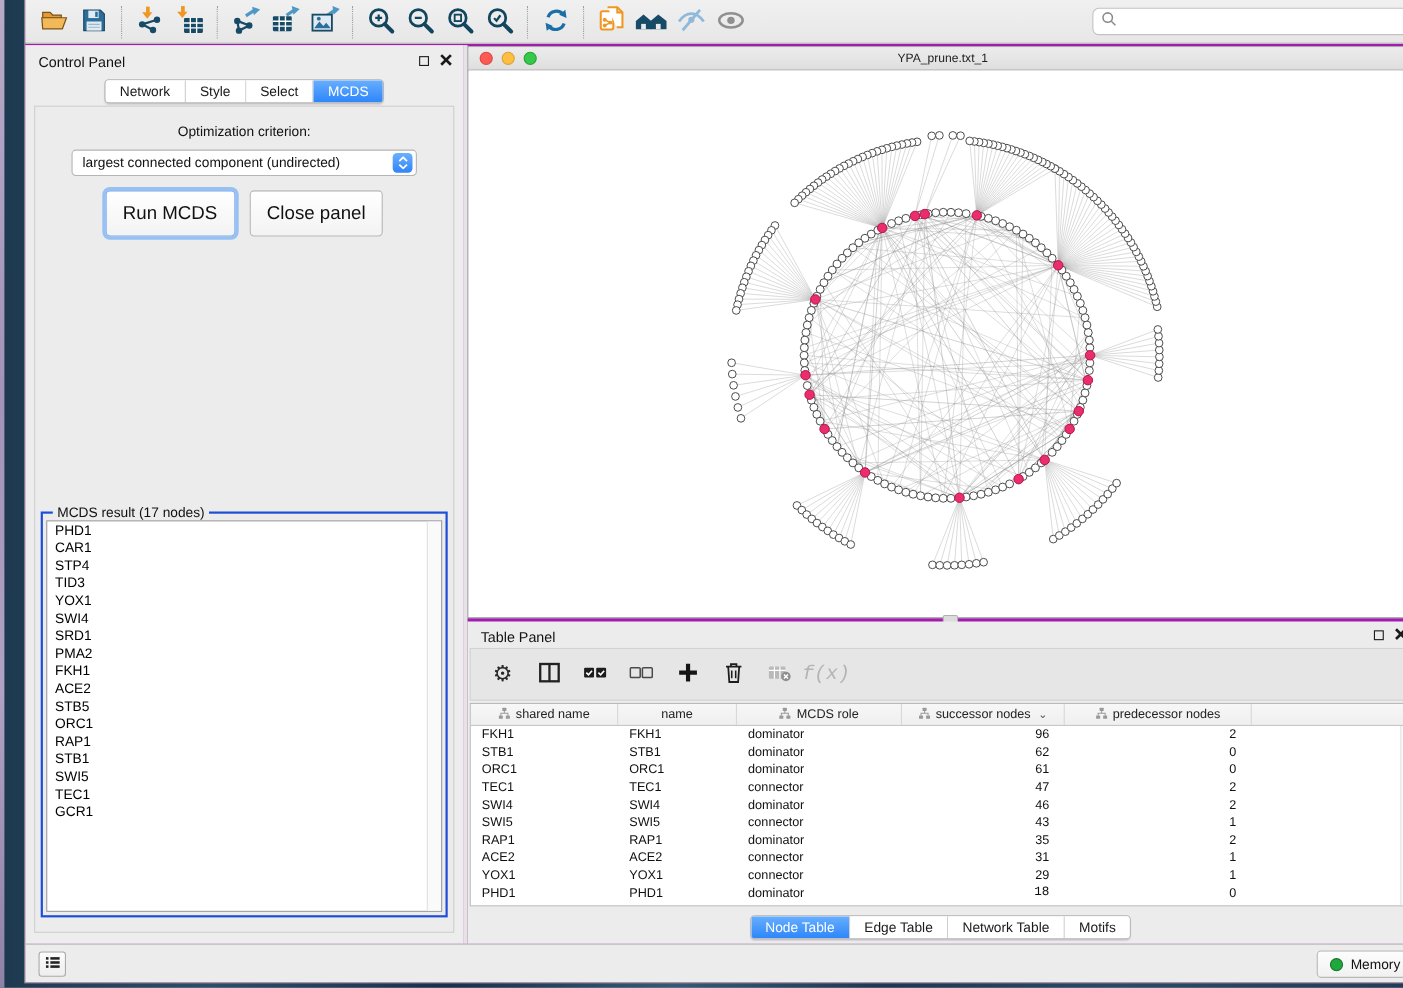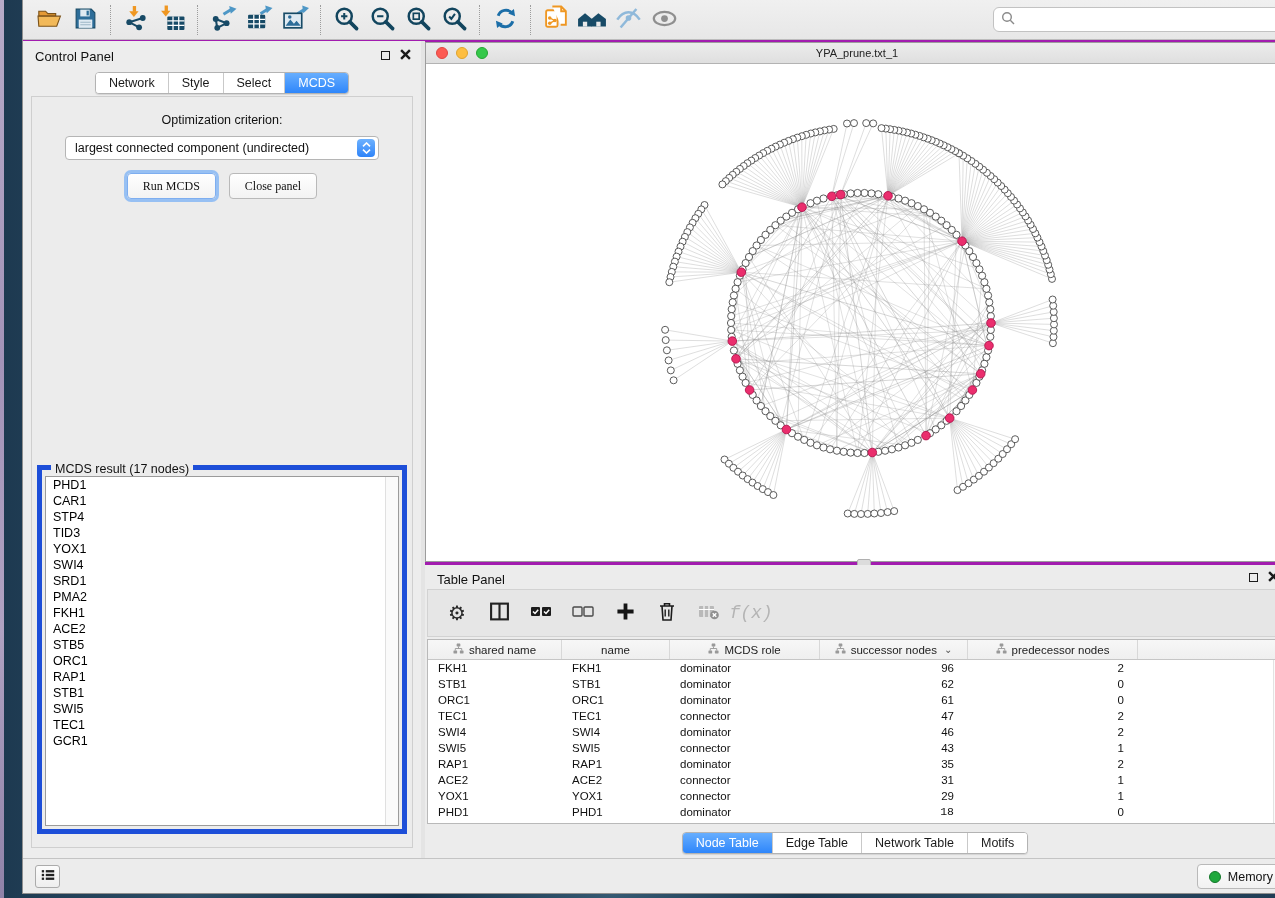--- a/index.html
+++ b/index.html
@@ -49,26 +49,26 @@
     background:#ececec; border:1px solid #cfcfcf; }
   .cp-content { display:flex; flex-direction:column; align-items:center; }
   .opt-label { margin-top:16px; font-size:12.5px; color:#111; }
   .dropdown { margin-top:9px; width:314px; height:24px; background:#fff; border:1px solid #b5b5b5;
     border-radius:4px; display:flex; align-items:center; cursor:pointer; position:relative; }
   .dropdown-value { flex:1; font-size:12.5px; padding-left:9px; color:#111; white-space:nowrap; }
   .stepper { width:18px; height:18px; margin-right:3px; border-radius:4px;
     background:linear-gradient(#6db1fe,#2f84f9); display:flex; flex-direction:column;
     align-items:center; justify-content:center; gap:1px; }
   .btn-row { margin-top:13px; display:flex; gap:13px; }
-  .mac-btn { height:26px; padding:0 15px; background:linear-gradient(#ffffff,#f3f3f3);
-    border:1px solid #b9b9b9; border-radius:4px; font-size:12px; color:#111; cursor:pointer;
-    font-family:Liberation Serif, serif; }
+  .mac-btn { height:42px; padding:0 15px; background:linear-gradient(#ffffff,#f3f3f3);
+    border:1px solid #b9b9b9; border-radius:4px; font-size:17px; color:#111; cursor:pointer;
+    font-family:Liberation Sans, sans-serif; }
   .mac-btn.focused { box-shadow:0 0 0 3px rgba(82,156,250,.55); border-color:#7eaef0; }
   .groupbox { position:absolute; left:5px; right:5px; top:368px; bottom:13px;
-    border:5px solid #1d4ed8; }
+    border:2px solid #1d4ed8; }
   .groupbox-label { position:absolute; top:-8px; left:9px; background:#ececec; padding:0 4px;
     font-size:12.5px; color:#111; }
   .mcds-list { position:absolute; left:3px; right:3px; top:6px; bottom:3px; background:#fff;
     border:1px solid #9b9b9b; overflow:hidden; }
   .mcds-scroll { position:absolute; right:0; top:0; bottom:0; width:13px; background:#fafafa;
     border-left:1px solid #e0e0e0; }
   .list-item { font-size:12.5px; line-height:16px; padding-left:7px; color:#000; }
 
   
   .net-window { position:absolute; left:0; right:0; top:1px; height:520px;

